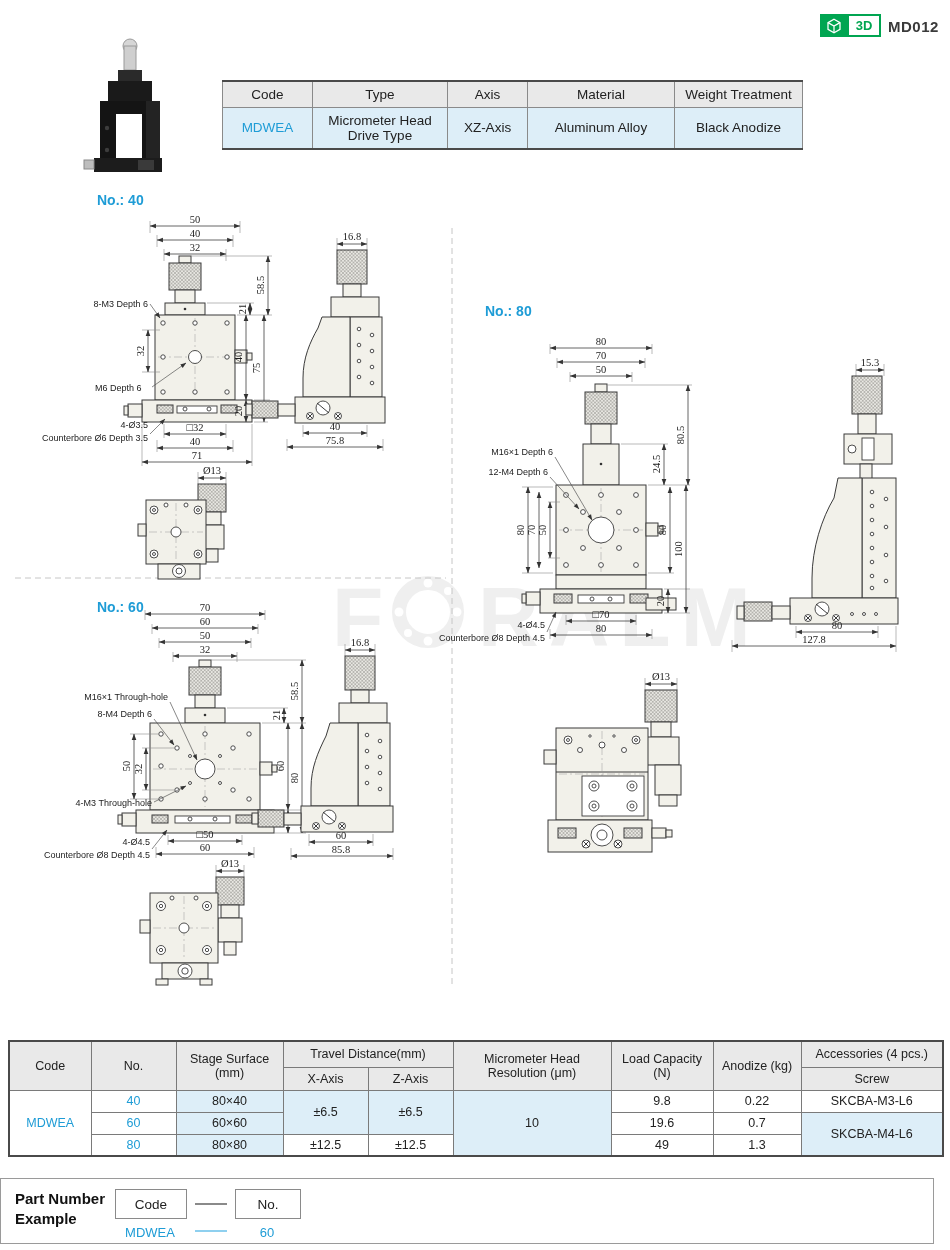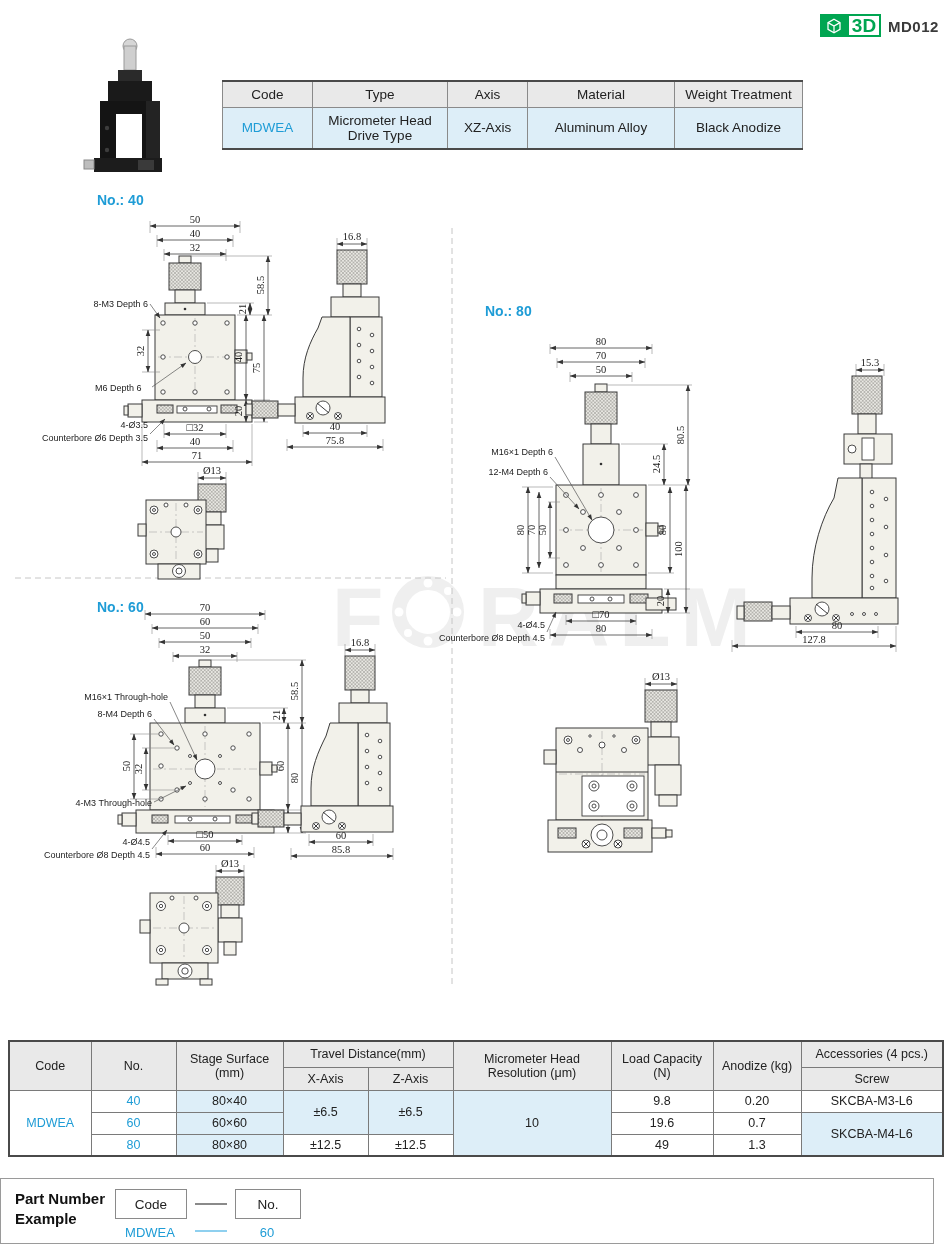--- a/index.html
+++ b/index.html
@@ -2,21 +2,21 @@
 <html><head>
 <meta charset="utf-8">
 <style>
   html,body{margin:0;padding:0;background:#fff;}
   #page{position:relative;width:950px;height:1250px;background:#fff;overflow:hidden;
         font-family:"Liberation Sans",sans-serif;color:#222;}
   
   .badge-wrap{position:absolute;left:820px;top:14px;display:flex;align-items:center;}
   .badge-ico{width:27px;height:23px;background:#00a551;display:flex;align-items:center;justify-content:center;}
   .badge-3d{width:30px;height:19px;border:2px solid #00a551;color:#00a551;font-weight:bold;
-            font-size:19px;display:flex;align-items:center;justify-content:center;background:#fff;}
+            font-size:13px;display:flex;align-items:center;justify-content:center;background:#fff;}
   .doc-code{position:absolute;left:888px;top:18px;font-size:15px;color:#3a3a3a;letter-spacing:.5px;font-weight:bold;}
   
   .info-table{position:absolute;left:222px;top:80px;border-collapse:collapse;table-layout:fixed;}
   .info-table th,.info-table td{border:1px solid #8a8a8a;text-align:center;vertical-align:middle;
         font-size:13.5px;font-weight:normal;padding:0 4px;}
   .info-table{border-top:2px solid #4a4a4a;border-bottom:2px solid #4a4a4a;}
   .info-table tr.hd{height:26px;}
   .info-table tr.bd{height:42px;}
   .info-table tr.hd th{background:#e9e9e9;}
   .info-table tr.bd td{background:#ddeef8;}
@@ -629,21 +629,21 @@
     <th>Screw</th>
   </tr>
   <tr class="r">
     <td rowspan="3" class="blue-txt">MDWEA</td>
     <td class="blue-txt">40</td>
     <td class="cell-blue">80×40</td>
     <td rowspan="2" class="cell-blue">±6.5</td>
     <td rowspan="2" class="cell-blue">±6.5</td>
     <td rowspan="3" class="cell-blue">10</td>
     <td>9.8</td>
-    <td>0.20</td>
+    <td>0.22</td>
     <td>SKCBA-M3-L6</td>
   </tr>
   <tr class="r">
     <td class="blue-txt">60</td>
     <td class="cell-blue">60×60</td>
     <td>19.6</td>
     <td>0.7</td>
     <td rowspan="2" class="cell-blue">SKCBA-M4-L6</td>
   </tr>
   <tr class="r">

